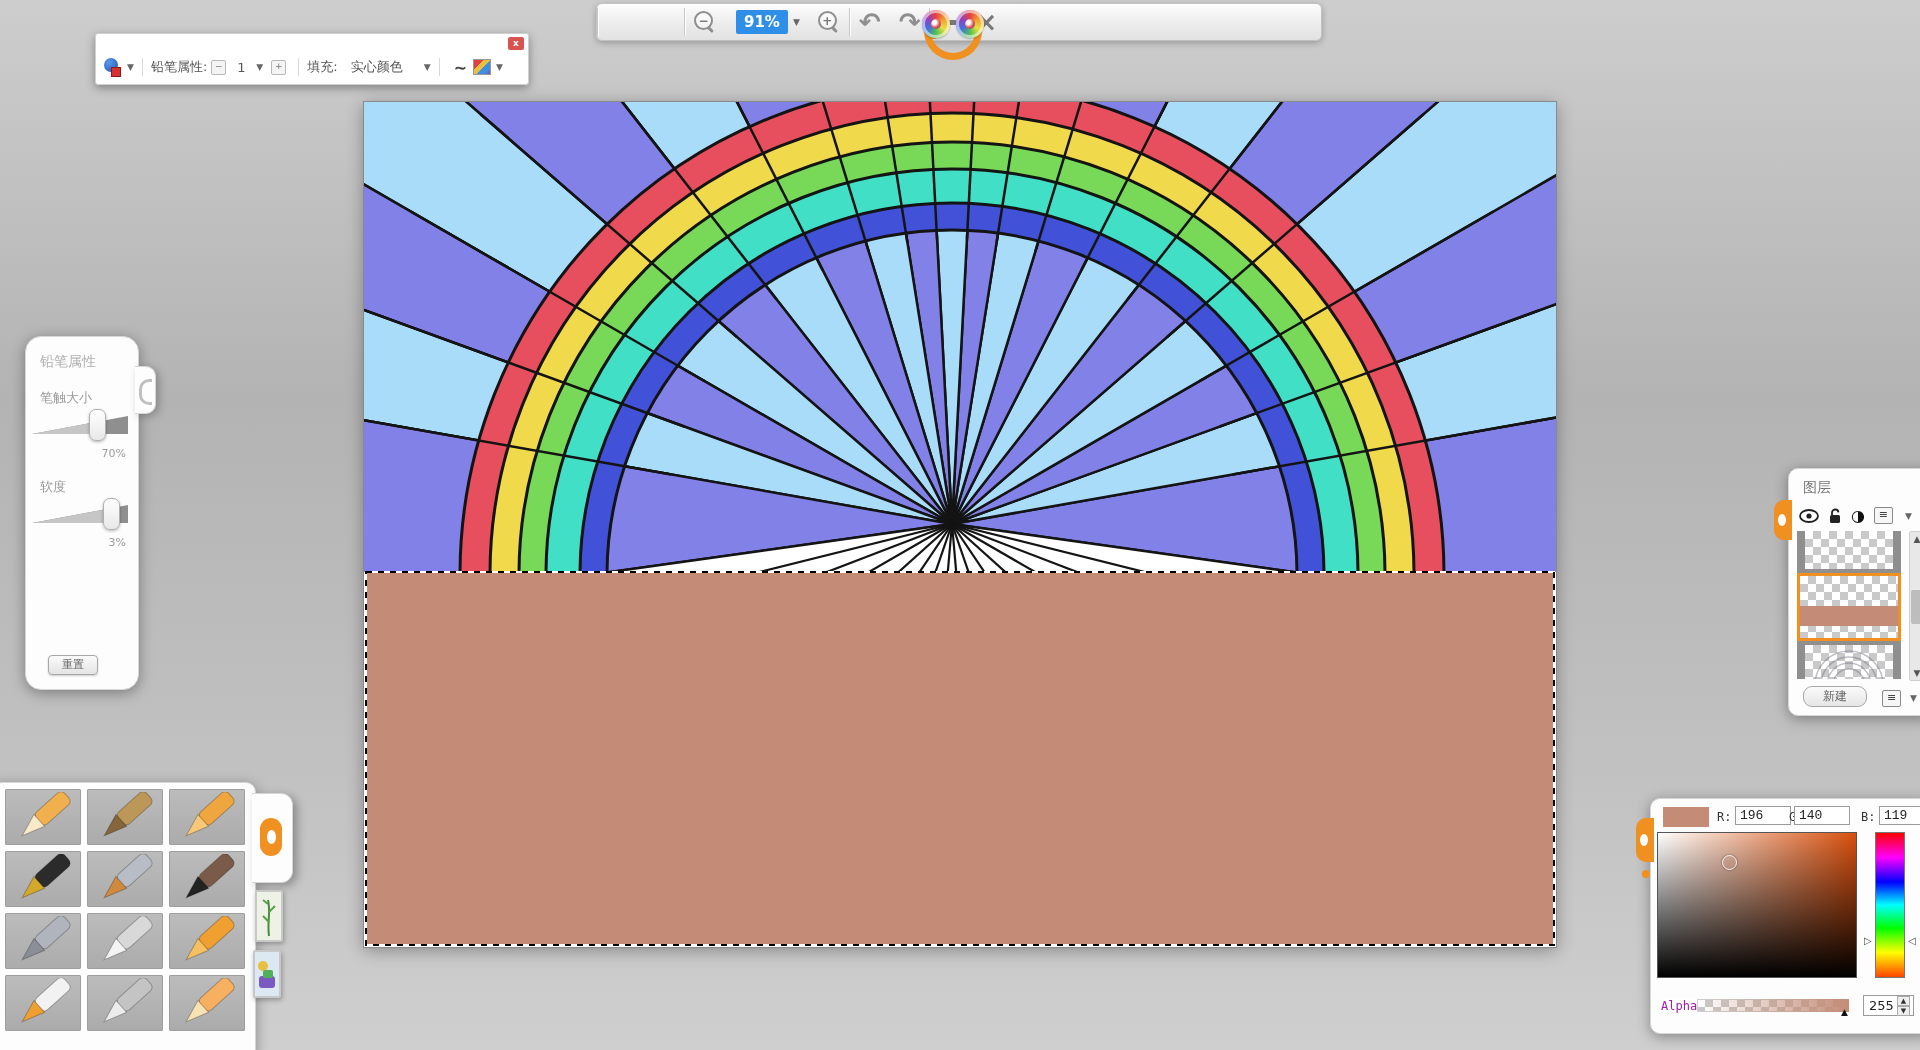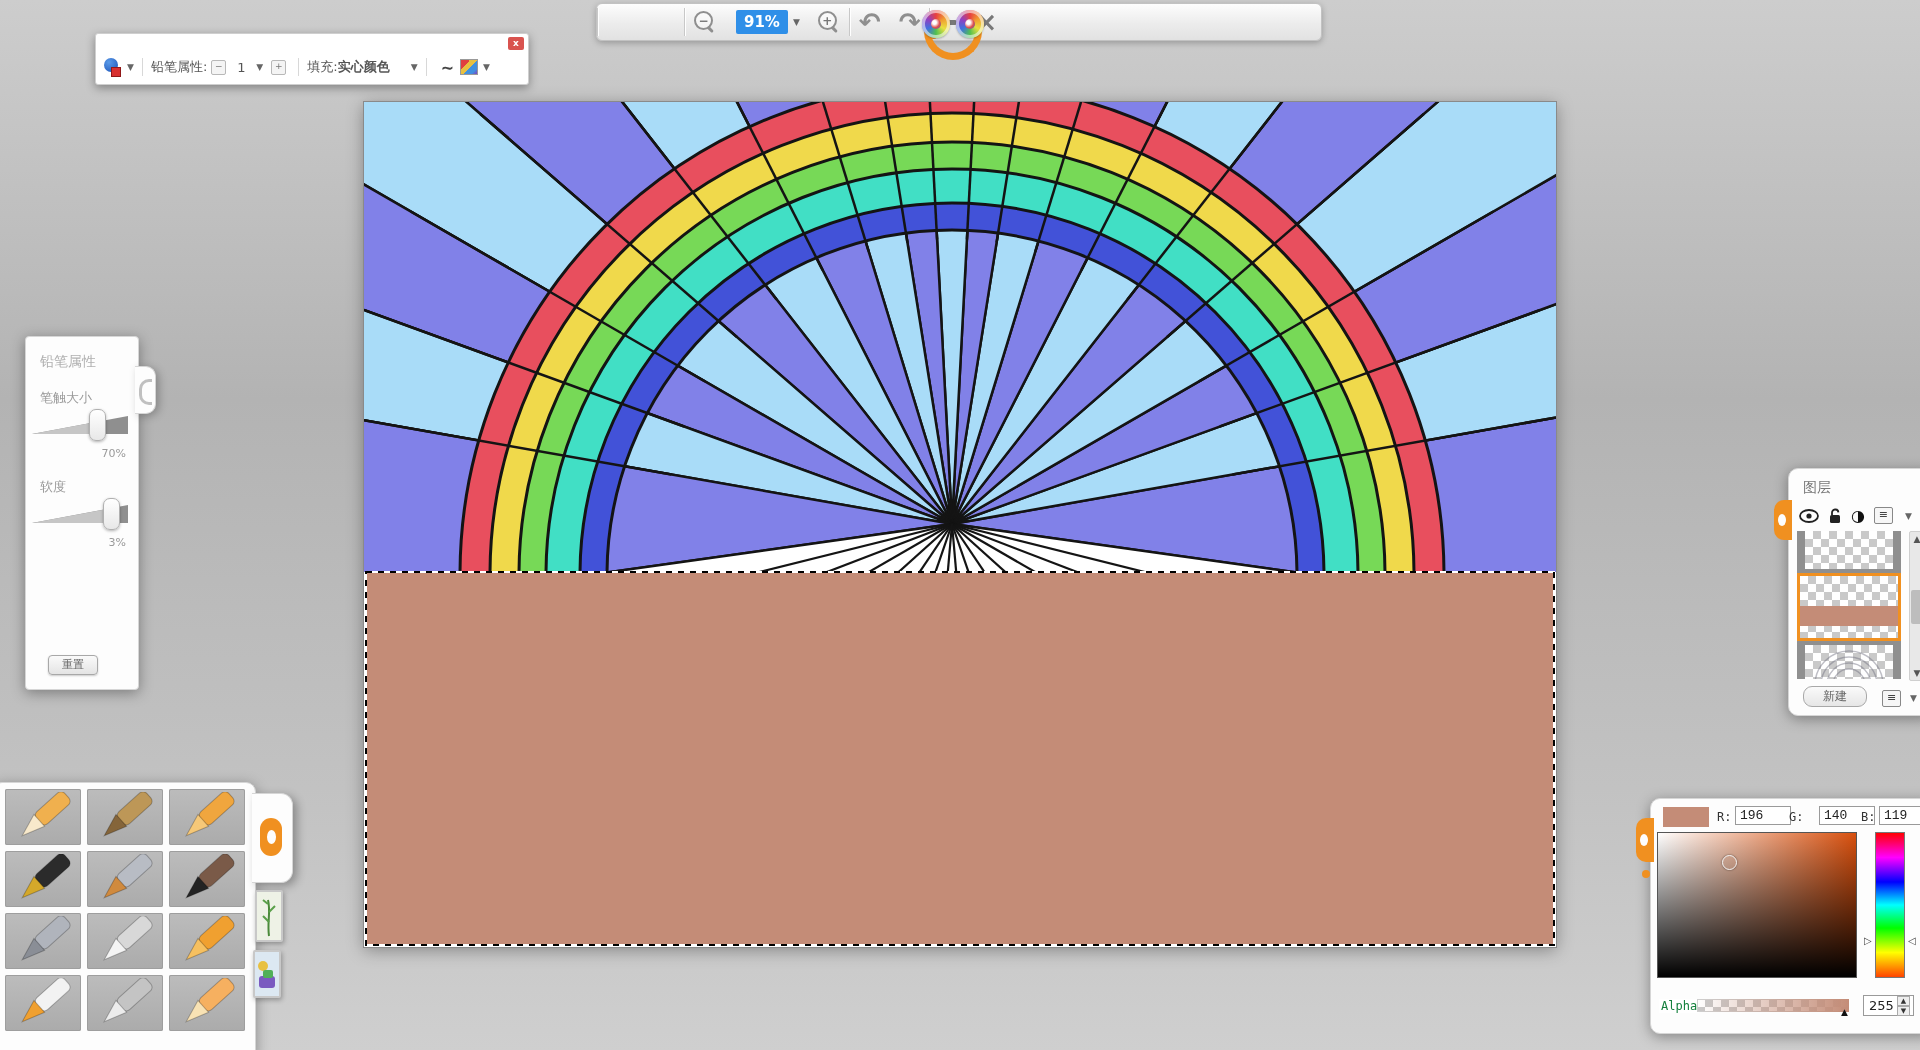--- a/index.html
+++ b/index.html
@@ -1,19 +1,19 @@
 <!DOCTYPE html>
 <html><head>
 <meta charset="utf-8">
 <style>
   html,body{margin:0;padding:0;width:1920px;height:1050px;overflow:hidden;
     font-family:"DejaVu Sans","Liberation Sans",sans-serif;
     background:linear-gradient(180deg,#cdcdcd 0%,#b3b3b3 38%,#c2c2c2 75%,#cfcfcf 100%);}
   .abs{position:absolute;}
-  .panel{background:#fdfdfd;border:1px solid #d6d6d6;border-radius:4px;
+  .panel{background:#fdfdfd;border:1px solid #d6d6d6;border-radius:16px;
     box-shadow:0 3px 14px rgba(0,0,0,.35);}
   
   #menu-bar{left:596px;top:3px;width:724px;height:36px;display:flex;align-items:stretch;
     background:linear-gradient(180deg,#fdfdfd,#ececec 55%,#e2e2e2);border:1px solid #c2c2c2;
     border-radius:6px;box-shadow:0 2px 6px rgba(0,0,0,.25);}
   .menu-item{min-width:58px;padding:0 12px;display:flex;align-items:center;justify-content:center;
     font-size:16px;color:#555;cursor:default;}
   .menu-sep{width:1px;background:#c8c8c8;margin:4px 0;box-shadow:1px 0 0 #fff;}
   .tool-btn{display:flex;align-items:center;justify-content:center;padding:0 9px;color:#8a8a8a;}
   #zoom-value{background:#2f8fe8;color:#fff;font-weight:bold;font-size:15px;
@@ -121,21 +121,21 @@
   .rgb-label{position:absolute;top:11px;font-size:12px;color:#333;font-family:"DejaVu Sans Mono","Liberation Mono",monospace;}
   .rgb-input{position:absolute;top:7px;width:46px;height:17px;border:1px solid #9a9a9a;background:#fff;
     font-size:13px;color:#222;padding:0 4px;line-height:17px;font-family:Liberation Mono, monospace;}
   #sv-square{position:absolute;left:6px;top:33px;width:198px;height:144px;border:1px solid #555;
     background:linear-gradient(to top,#000,rgba(0,0,0,0)),linear-gradient(to right,#fff,#d8500e);}
   #sv-cursor{position:absolute;width:13px;height:13px;border:1.5px solid #f5f5f5;border-radius:50%;
     box-shadow:0 0 2px rgba(0,0,0,.6);}
   #hue-bar{position:absolute;left:224px;top:33px;width:28px;height:144px;border:1px solid #777;
     background:linear-gradient(180deg,#f00 0%,#f0f 17%,#00f 34%,#0ff 50%,#0f0 66%,#ff0 83%,#f40 100%);}
   .hue-marker{position:absolute;font-size:10px;color:#444;}
-  #alpha-label{position:absolute;left:8px;top:200px;font-size:12px;color:#15803d;
+  #alpha-label{position:absolute;left:8px;top:200px;font-size:12px;color:#a21caf;
     font-family:"DejaVu Sans Mono","Liberation Mono",monospace;background:#fff;padding:0 2px;}
   #alpha-slider{position:absolute;left:46px;top:200px;width:152px;height:13px;
     box-shadow:inset 0 0 0 1px #cfcfcf;}
   #alpha-slider .fill{position:absolute;inset:0;background:linear-gradient(to right,rgba(196,140,119,0),rgba(196,140,119,1));}
   #alpha-marker{position:absolute;left:190px;top:208px;font-size:9px;color:#111;}
   #alpha-value-box{position:absolute;left:212px;top:196px;width:44px;height:19px;border:1px solid #9a9a9a;
     background:#fff;font-size:13px;color:#222;line-height:19px;padding-left:5px;}
   .spinner{position:absolute;left:246px;top:197px;display:flex;flex-direction:column;font-size:7px;color:#333;line-height:8px;}
   .spinner span{border:1px solid #aaa;background:#eee;width:11px;text-align:center;}
   #color-handle{left:1636px;top:818px;width:18px;height:44px;background:#f09020;border-radius:10px 0 0 10px;}
@@ -201,21 +201,21 @@
     </div>
     <span class="caret">▼</span>
     <div class="bt-sep"></div>
     <span>铅笔属性:</span>
     <span class="mini-btn">−</span>
     <span style="min-width:22px;text-align:center;">1</span>
     <span class="caret" style="margin:0 4px;">▼</span>
     <span class="mini-btn">+</span>
     <div class="bt-sep"></div>
     <span>填充:</span>
-    <span style="margin-left:0;min-width:70px;font-weight:bold;">实心颜色</span>
+    <span style="margin-left:13px;min-width:70px;">实心颜色</span>
     <span class="caret">▼</span>
     <div class="bt-sep"></div>
     <span id="squiggle-icon">∼</span>
     <div id="fill-style-icon"></div>
     <span class="caret">▼</span>
   </div>
 </div>
 
 <div id="pencil-panel" class="abs panel">
   <div class="title">铅笔属性</div>
@@ -482,21 +482,21 @@
   <span id="layers-menu-btn" class="list-box">≡</span>
   <span class="caret" style="position:absolute;right:12px;bottom:12px;">▼</span>
 </div>
 <div id="layers-handle" class="abs"></div>
 
 <div id="color-panel" class="abs panel">
   <div id="color-swatch" style="background: rgb(196, 140, 119);"></div>
   <span class="rgb-label" style="left:66px;">R:</span>
   <div class="rgb-input" style="left:84px;">196</div>
   <span class="rgb-label" style="left:138px;">G:</span>
-  <div class="rgb-input" style="left:168px;">140</div>
+  <div class="rgb-input" style="left:143px;">140</div>
   <span class="rgb-label" style="left:210px;">B:</span>
   <div class="rgb-input" style="left:228px;">119</div>
   <div id="sv-square">
     <div id="sv-cursor" style="left: 64.28px; top: 21.8px;"></div>
   </div>
   <div id="hue-bar"></div>
   <span class="hue-marker" style="left:213px;top:136px;">▷</span>
   <span class="hue-marker" style="left:257px;top:136px;">◁</span>
   <span id="alpha-label">Alpha</span>
   <div id="alpha-slider" class="checker">

